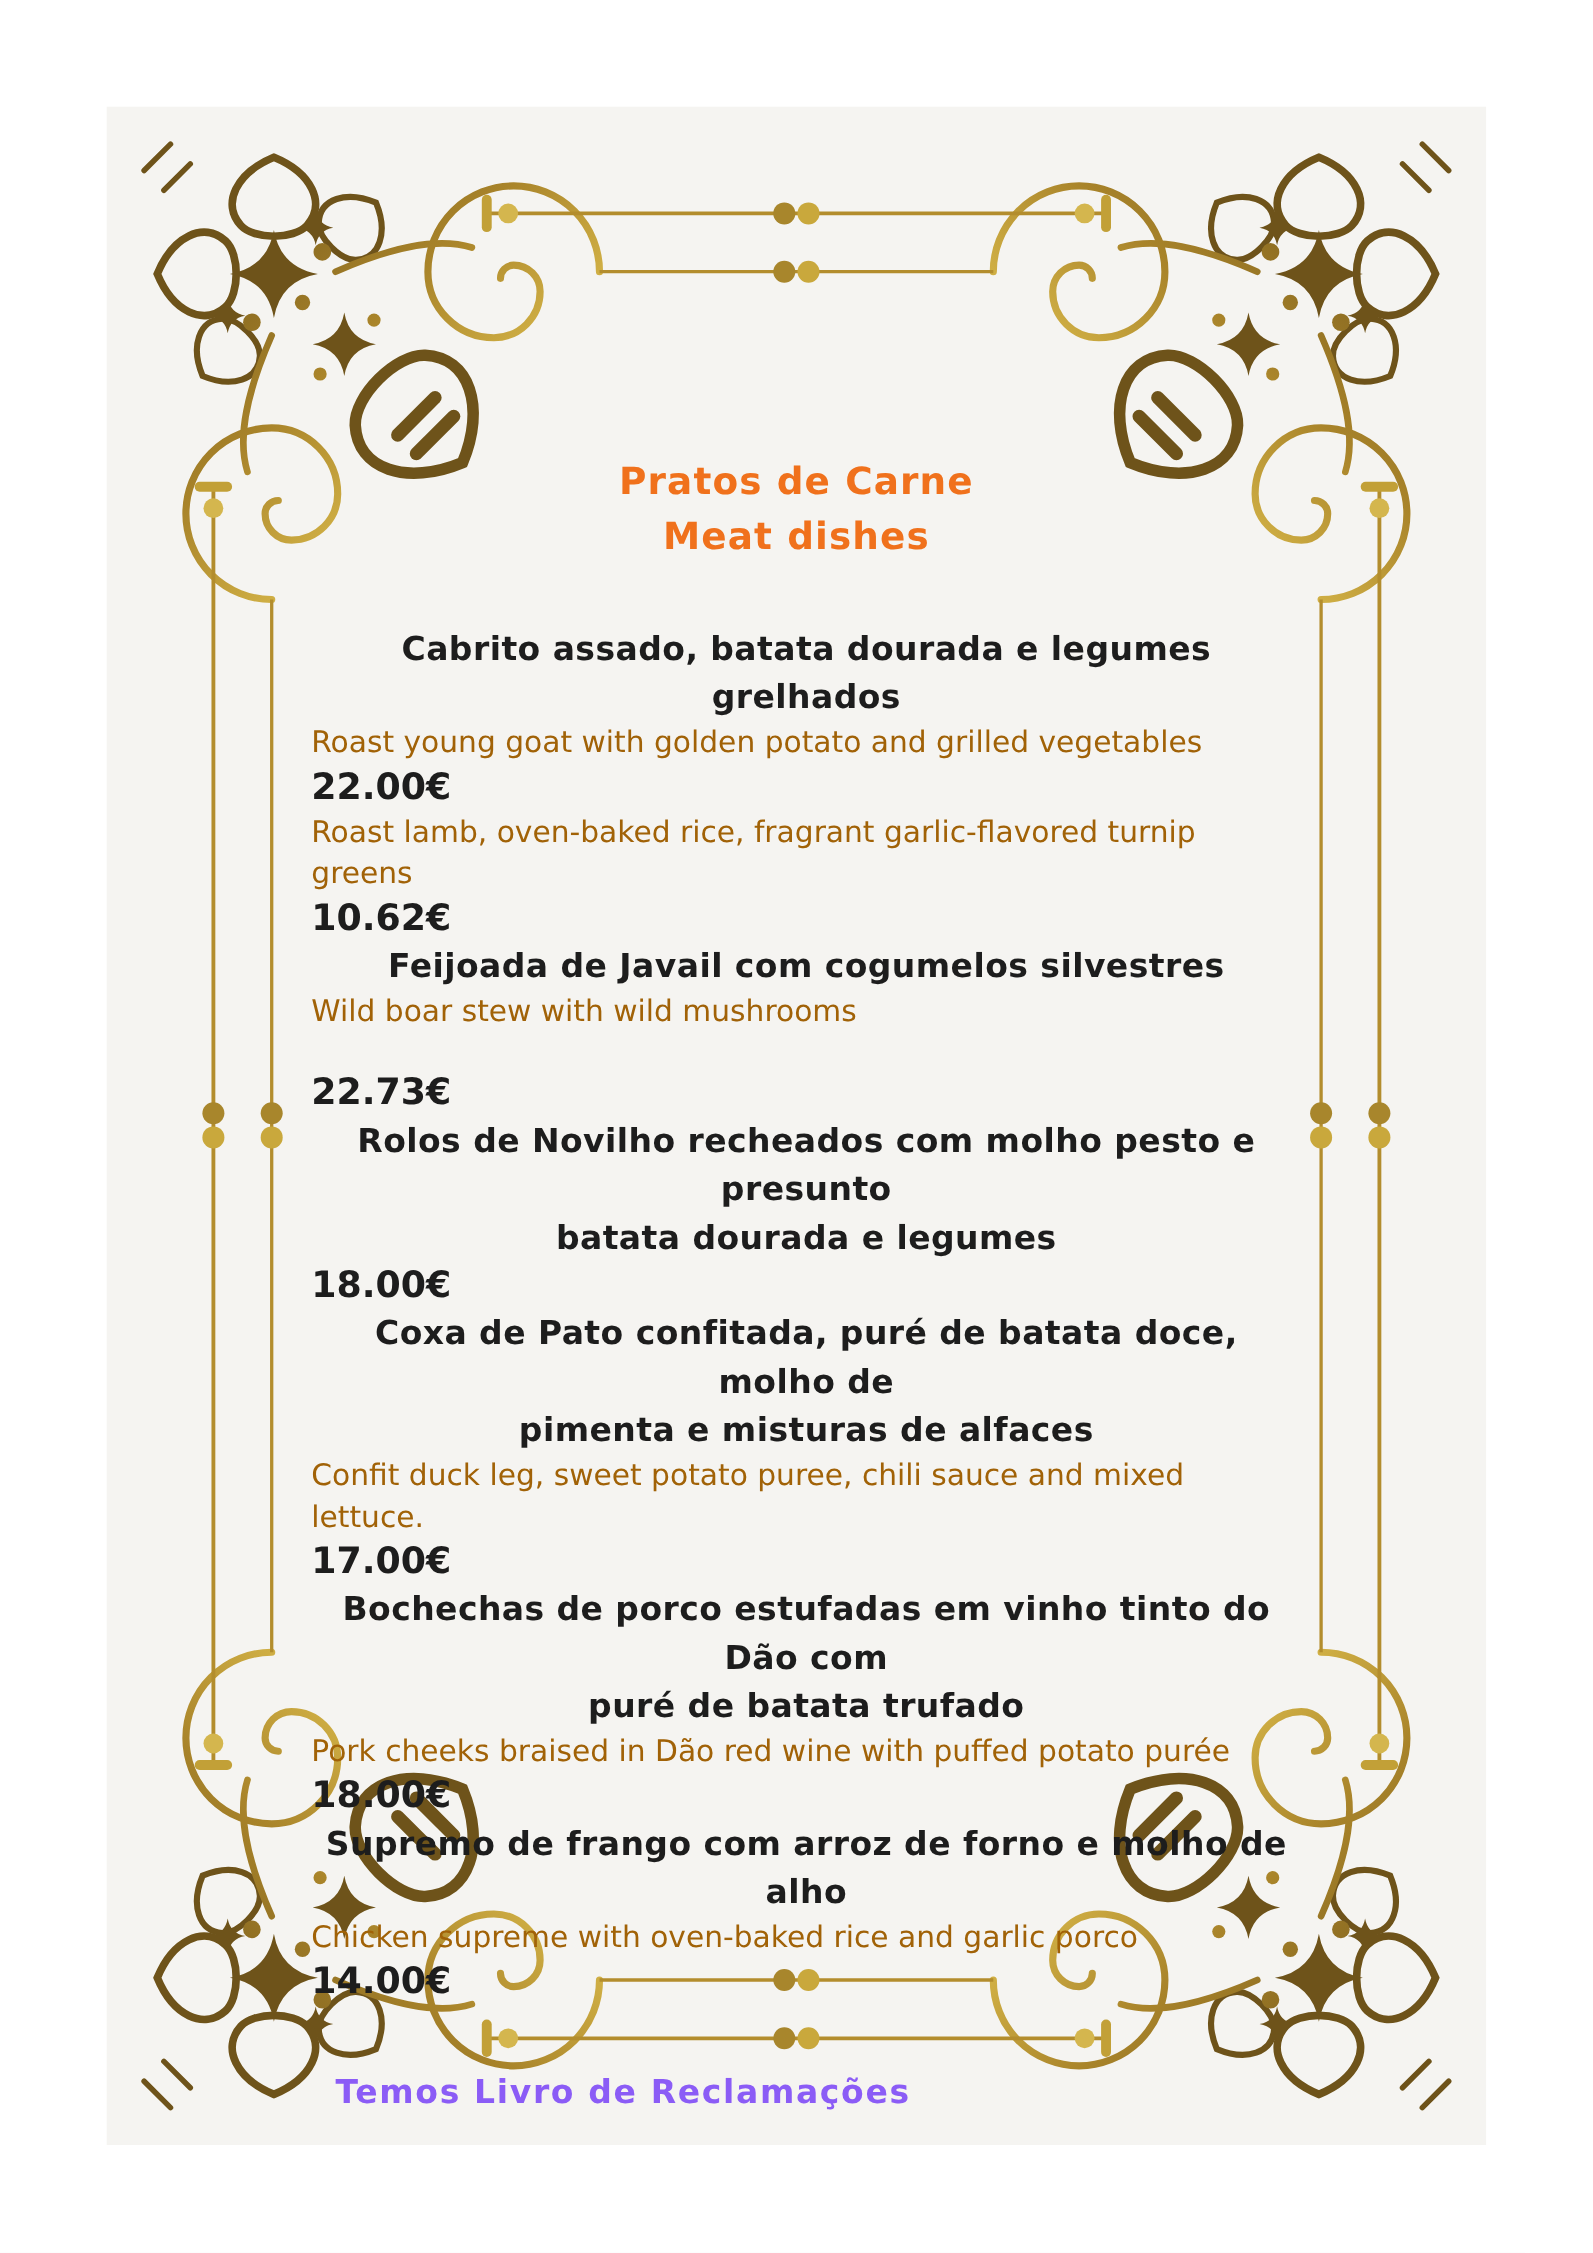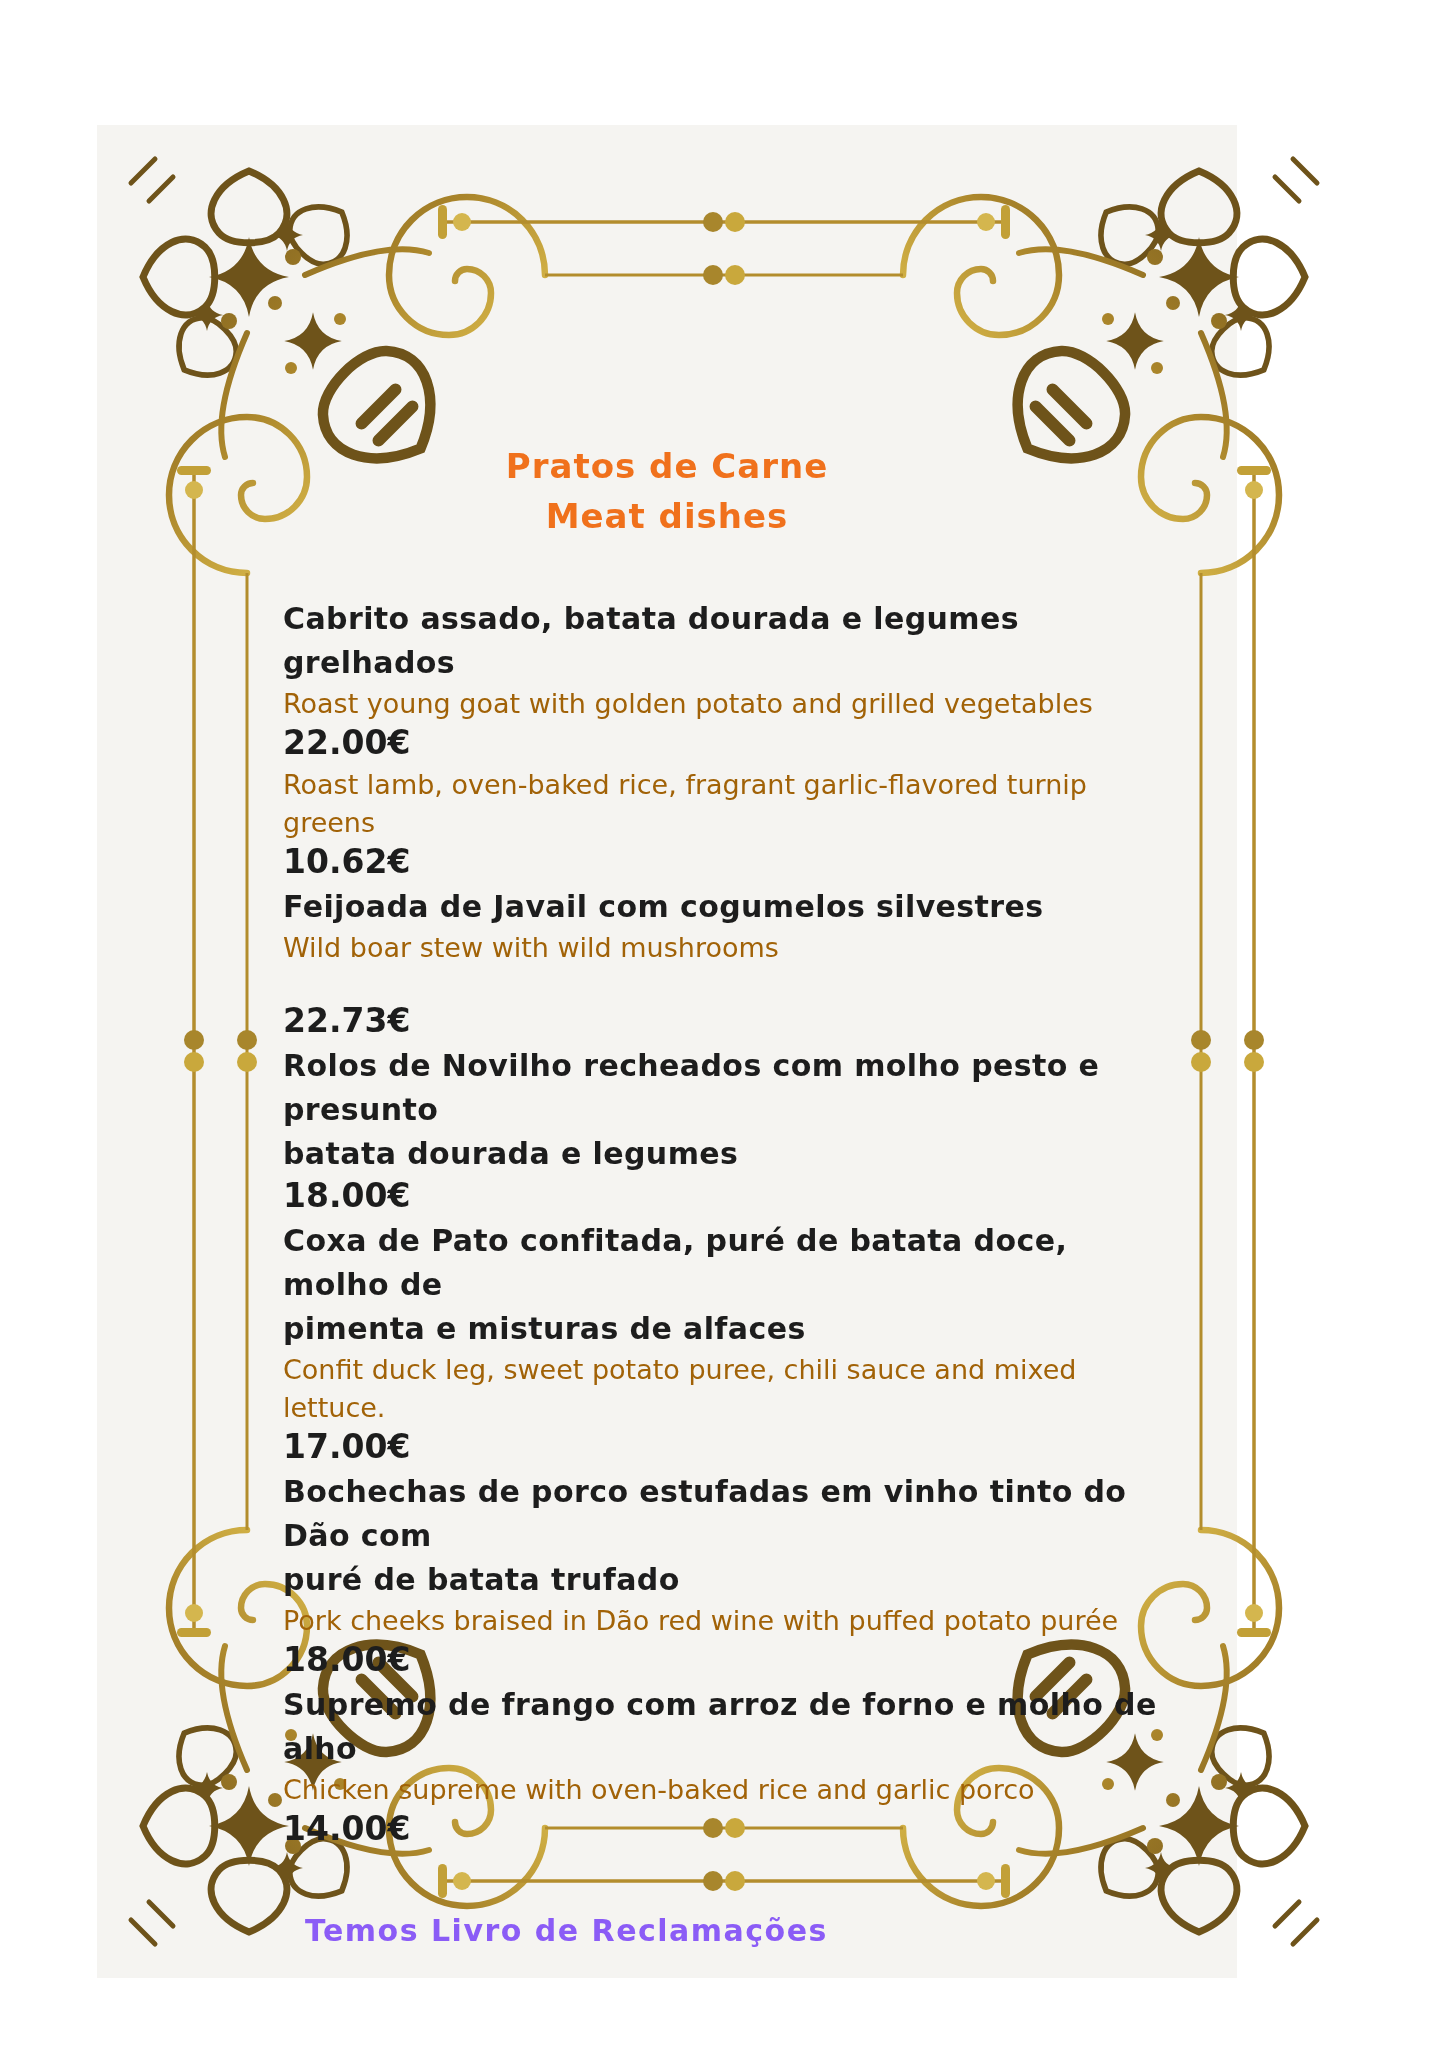--- a/index.html
+++ b/index.html
@@ -2,33 +2,32 @@
 <html><head>
 <meta charset="utf-8">
 <style>
   html,body{margin:0;padding:0;}
   body{
     width:1448px;height:2048px;background:#ffffff;
     font-family:"DejaVu Sans","Liberation Sans",sans-serif;
     position:relative;overflow:hidden;
   }
   .page{
-    position:absolute;left:97px;top:97px;width:1140px;height:1853px;
+    position:absolute;left:97px;top:97px;width:1254px;height:1853px;
     background:#f5f4f1;
-    margin-top:28px;
   }
   svg.frame{position:absolute;left:0;top:0;width:1254px;height:1853px;pointer-events:none;}
   .titles{
     position:absolute;top:316px;left:0;width:100%;text-align:center;
     color:#f0711c;font-weight:bold;font-size:34px;line-height:50px;letter-spacing:1px;
   }
   .content{position:absolute;left:186px;top:472px;width:900px;color:#1d1d1d;}
   .item{margin-bottom:3px;}
   .item .name{
-    font-size:30px;font-weight:bold;line-height:44px;white-space:pre-line;letter-spacing:0.4px;
+    font-size:30px;font-weight:bold;line-height:44px;white-space:pre-line;letter-spacing:0.4px;text-align:center;
   }
   .item .desc{font-size:27px;line-height:38px;white-space:pre-line;color:#a16207;}
   .item .price{
     font-size:33px;font-weight:bold;line-height:40px;padding-right:133px;
   }
   .spaced-price .price{margin-top:34px;}
   .footer{
     position:absolute;left:208px;top:1788px;font-size:30px;font-weight:bold;
     color:#8b5cf6;letter-spacing:1.5px;
   }

